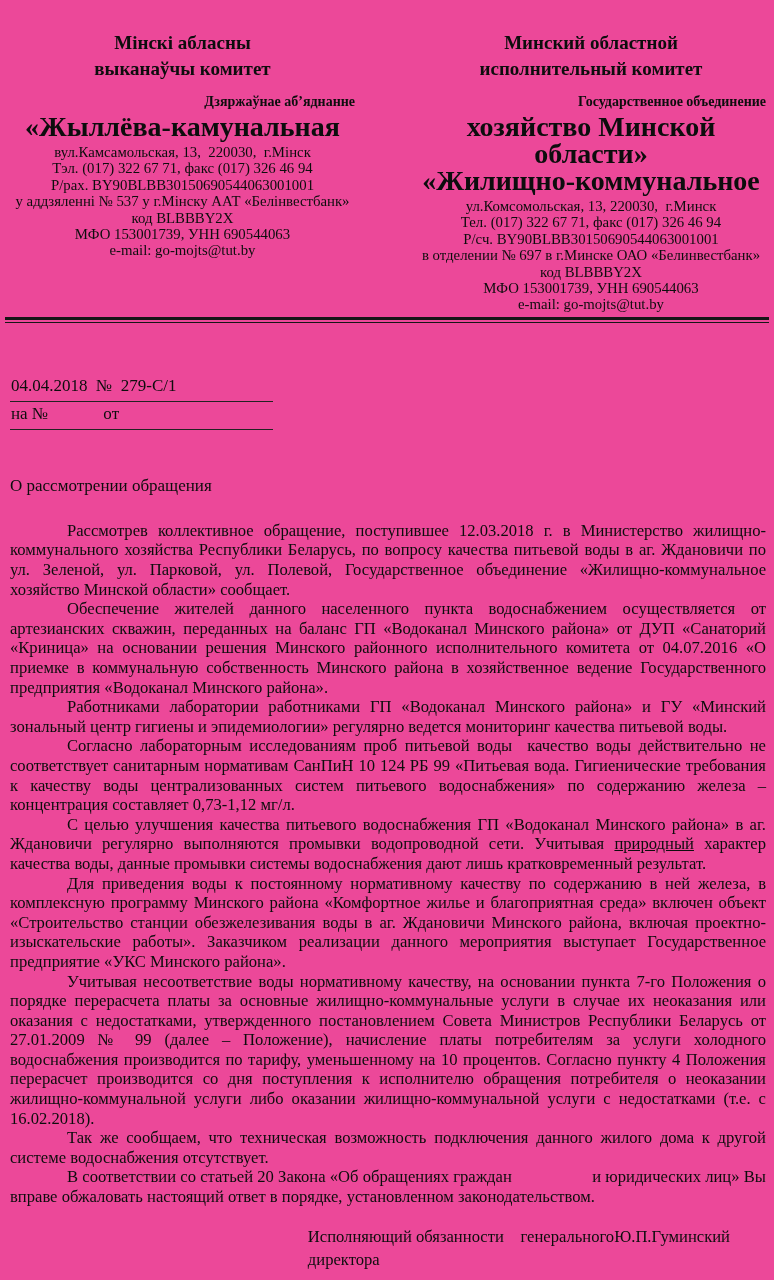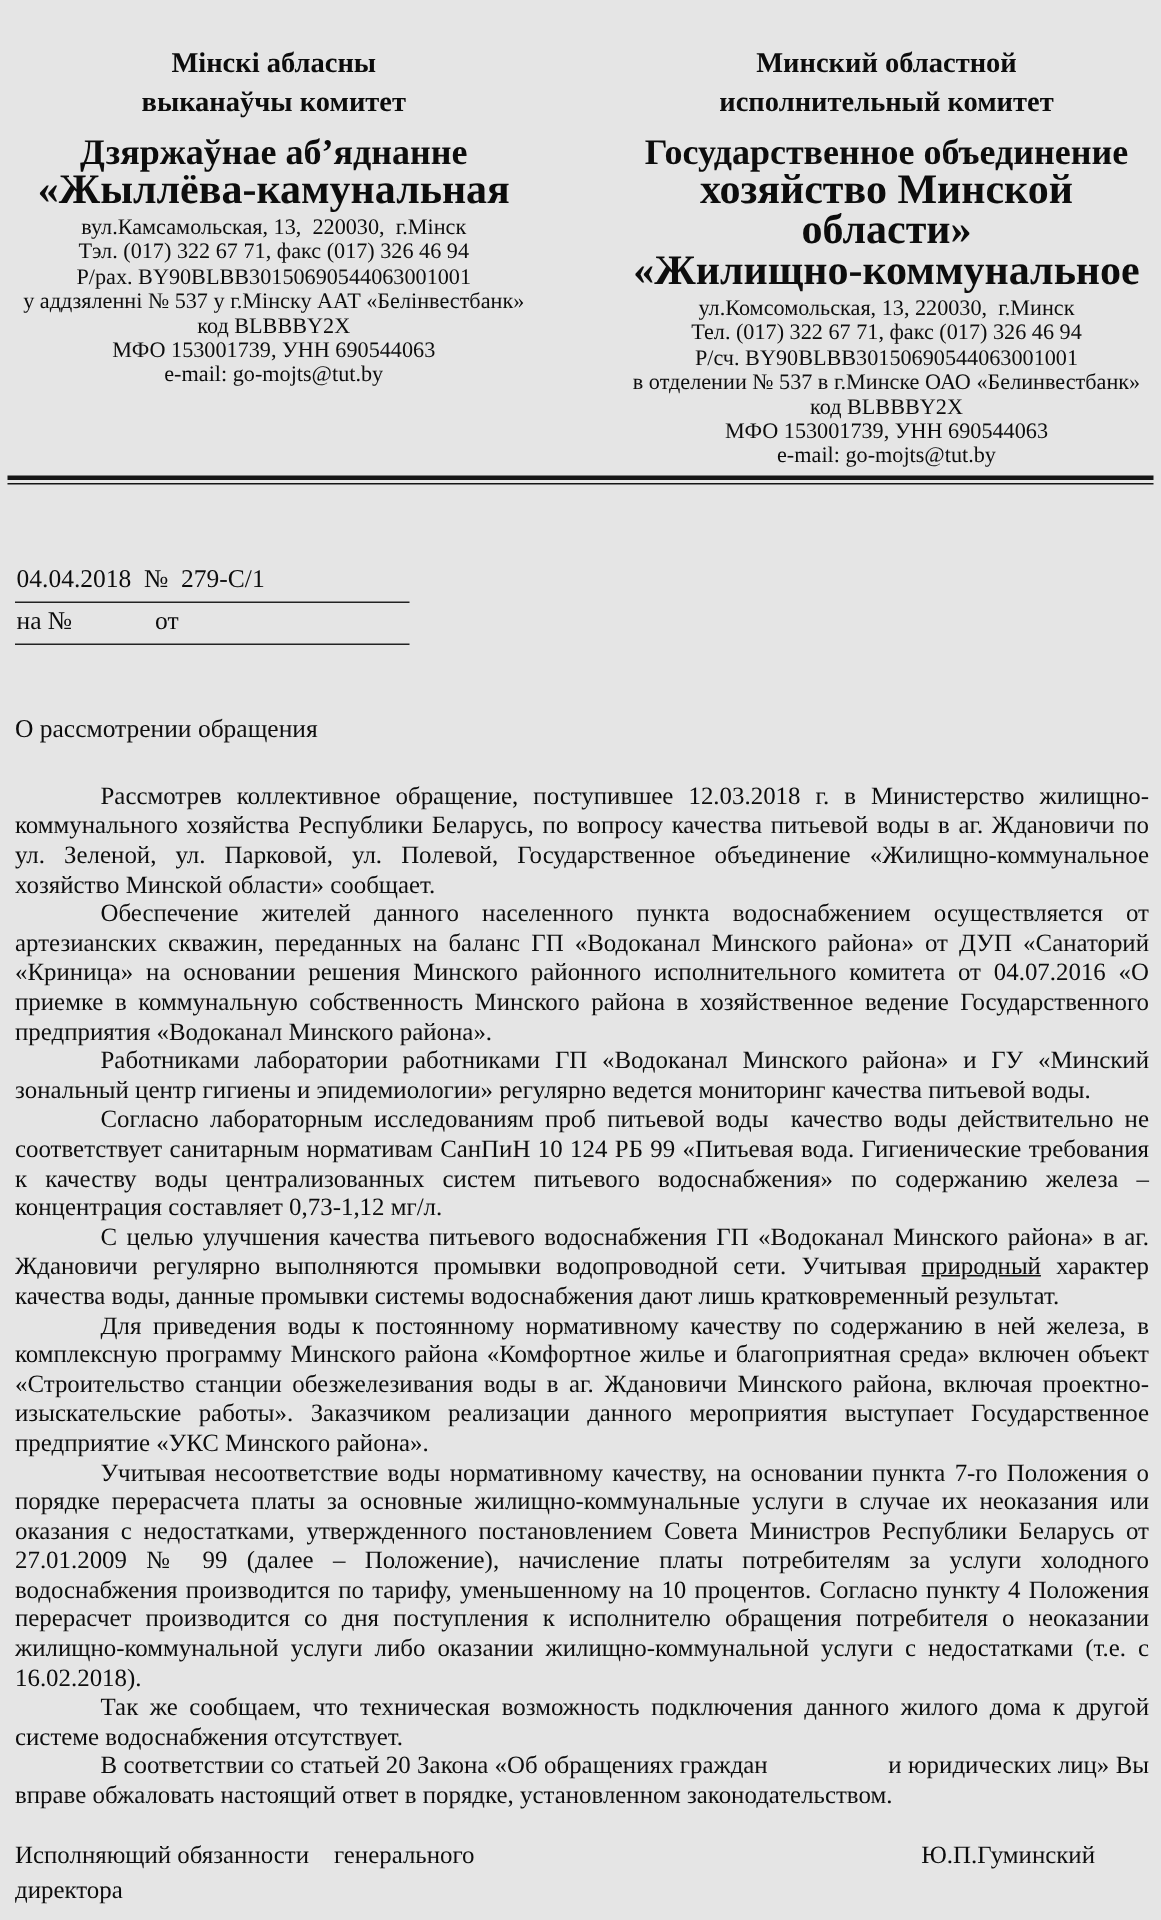--- a/index.html
+++ b/index.html
@@ -5,43 +5,44 @@
   html, body {
     margin: 0;
     padding: 0;
     background: #ffffff;
   }
   .page {
     position: relative;
     width: 774px;
     height: 1280px;
     margin: 0 auto;
-    background: #e5e5e5;
+    background: #ec4899;
     color: #0d0d0d;
     font-family: "Liberation Serif", "DejaVu Serif", serif;
     overflow: hidden;
   }
   
   .letterhead {
     display: flex;
     padding: 30px 8px 0 10px;
   }
   .lh-col { text-align: center; }
   .lh-col.left  { width: 345px; }
   .lh-col.right { width: 350px; margin-left: auto; }
   .committee {
     font-weight: bold;
     font-size: 19px;
     line-height: 26px;
   }
   .assoc-label {
     margin-top: 9px;
     font-weight: bold;
-    font-size: 24px;
+    font-size: 14px;
     line-height: 22px;
+    text-align: right;
   }
   .org-name {
     font-weight: bold;
     font-size: 28px;
     line-height: 27px;
   }
   .address {
     margin-top: 4px;
     font-size: 14.8px;
     line-height: 16.4px;
@@ -77,21 +78,21 @@
     line-height: 19.6px;
   }
   .body-text p {
     margin: 0;
     text-indent: 57px;
   }
   .u { text-decoration: underline; margin-top: 36px; }
   
   .signature {
     display: flex;
-    justify-content: space-between;
+    justify-content: flex-end;
     align-items: flex-start;
     margin: 18px 44px 0 10px;
     font-size: 16.6px;
     line-height: 23px;
   }
   .sig-pos-line1 { white-space: pre; }
 </style>
 </head>
 <body>
 
@@ -126,21 +127,21 @@
       </div>
       <div class="assoc-label">Государственное объединение</div>
       <div class="org-name">
         <div>хозяйство Минской области»</div>
         <div>«Жилищно-коммунальное</div>
       </div>
       <div class="address">
         <div>ул.Комсомольская, 13, 220030,&nbsp; г.Минск</div>
         <div>Тел. (017) 322 67 71, факс (017) 326 46 94</div>
         <div>Р/сч. BY90BLBB30150690544063001001</div>
-        <div>в отделении № 537 в г.Минске ОАО «Белинвестбанк»</div>
+        <div>в отделении № 697 в г.Минске ОАО «Белинвестбанк»</div>
         <div>код BLBBBY2X</div>
         <div>МФО 153001739, УНН 690544063</div>
         <div>e-mail: go-mojts@tut.by</div>
       </div>
     </div>
 
   </div>
 
   <div class="rule"></div>
 

